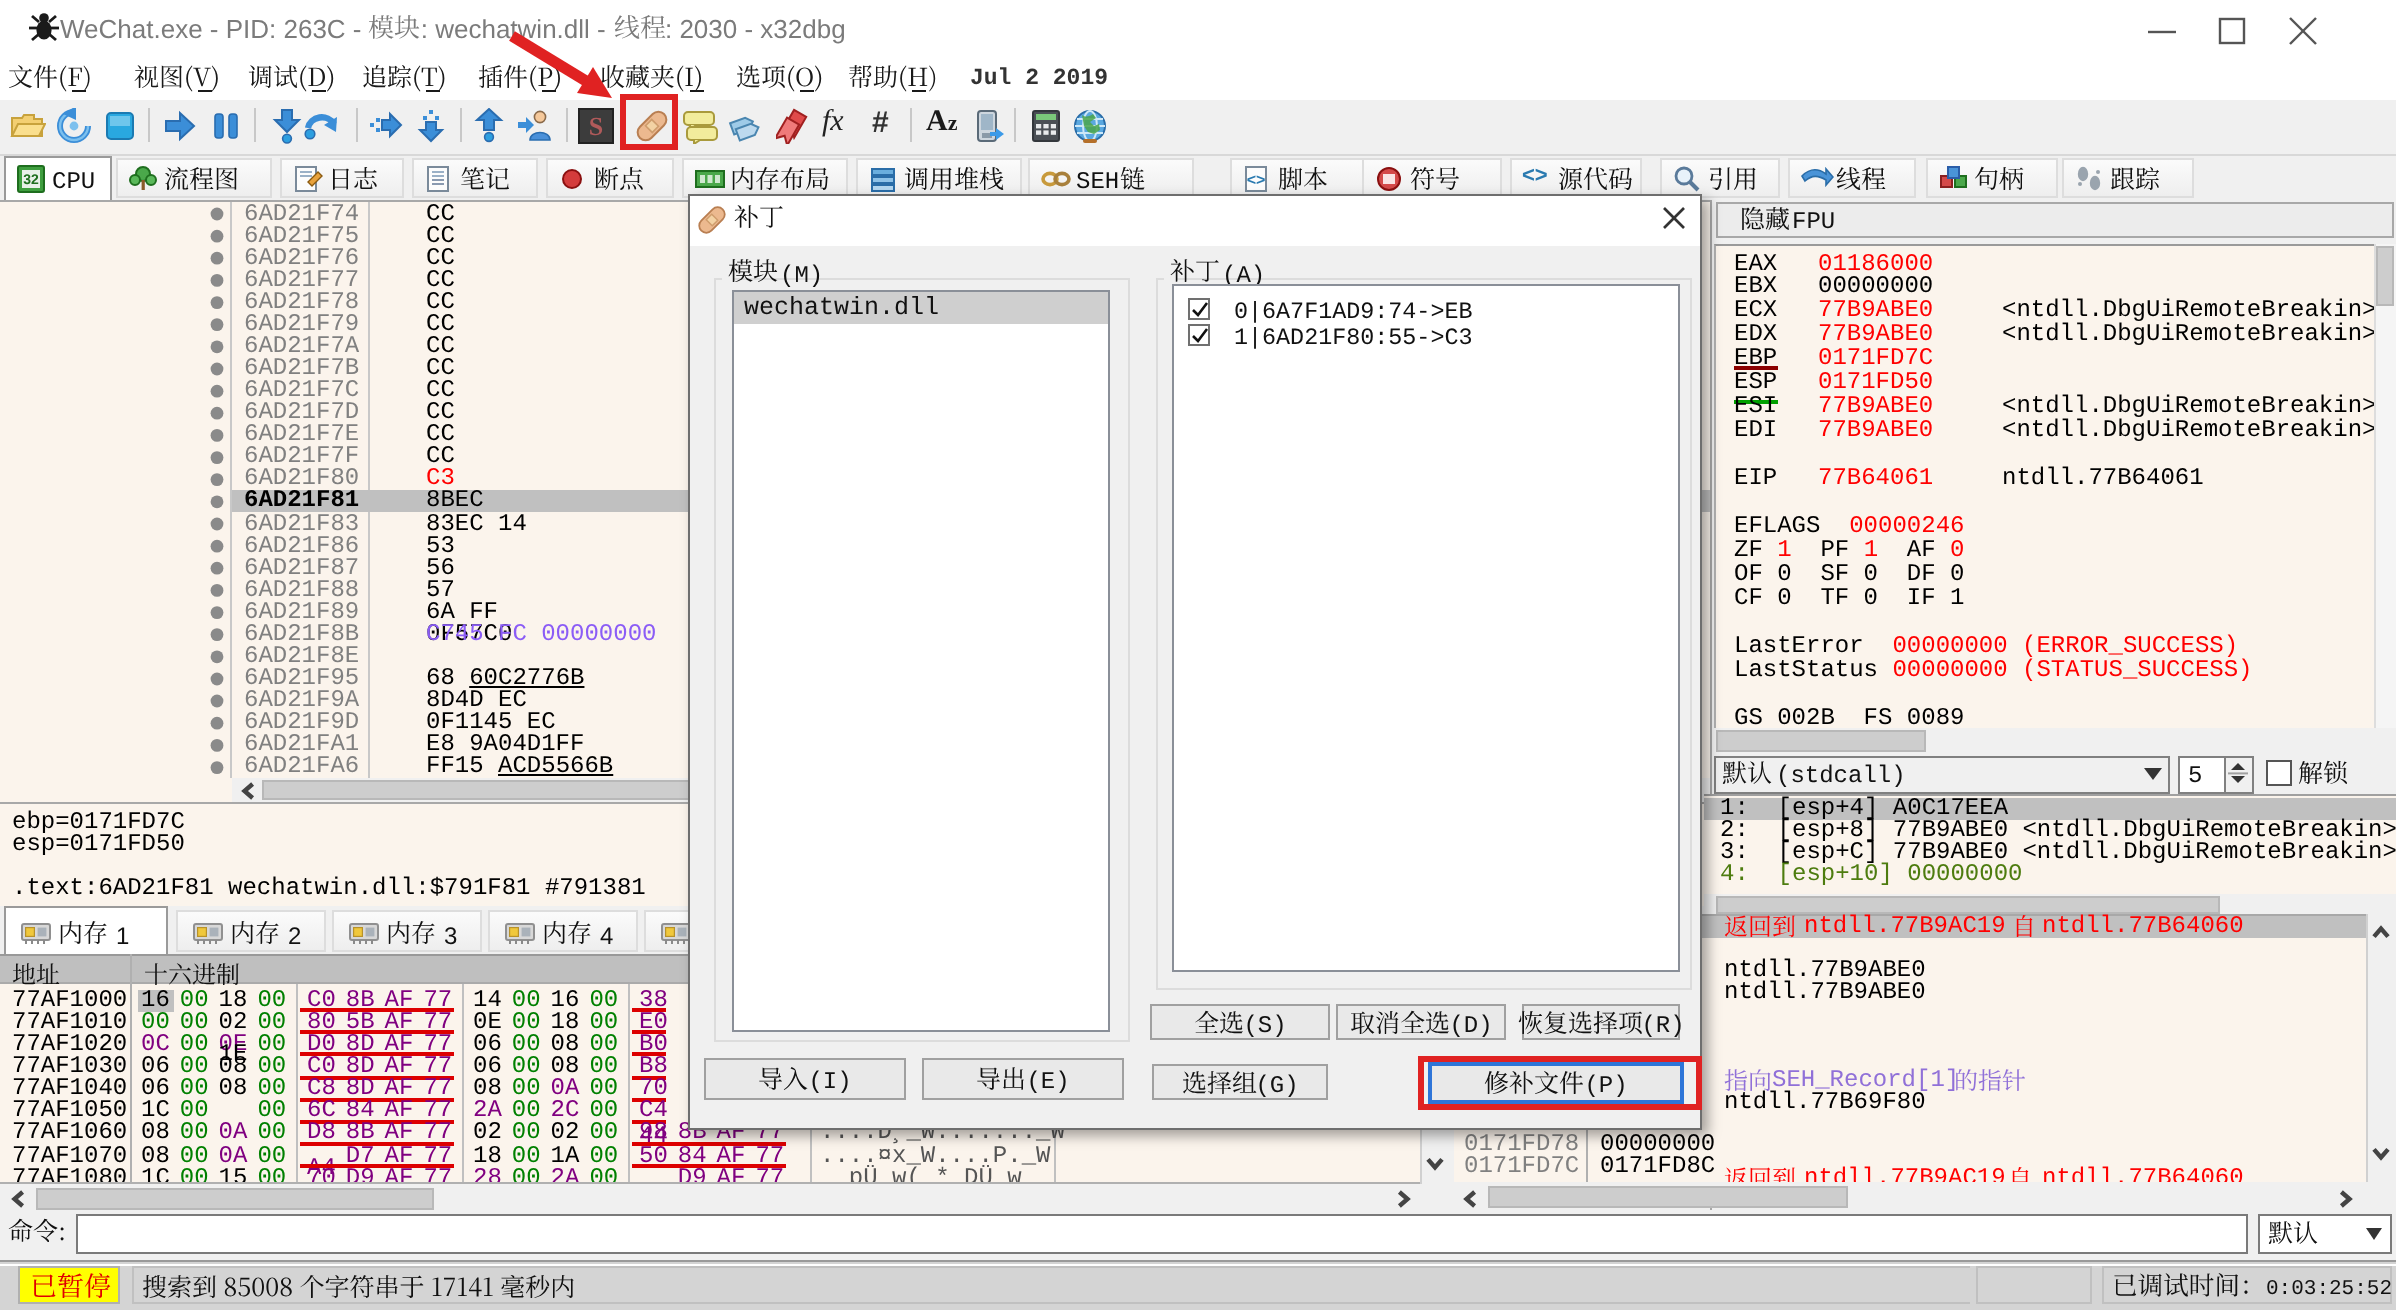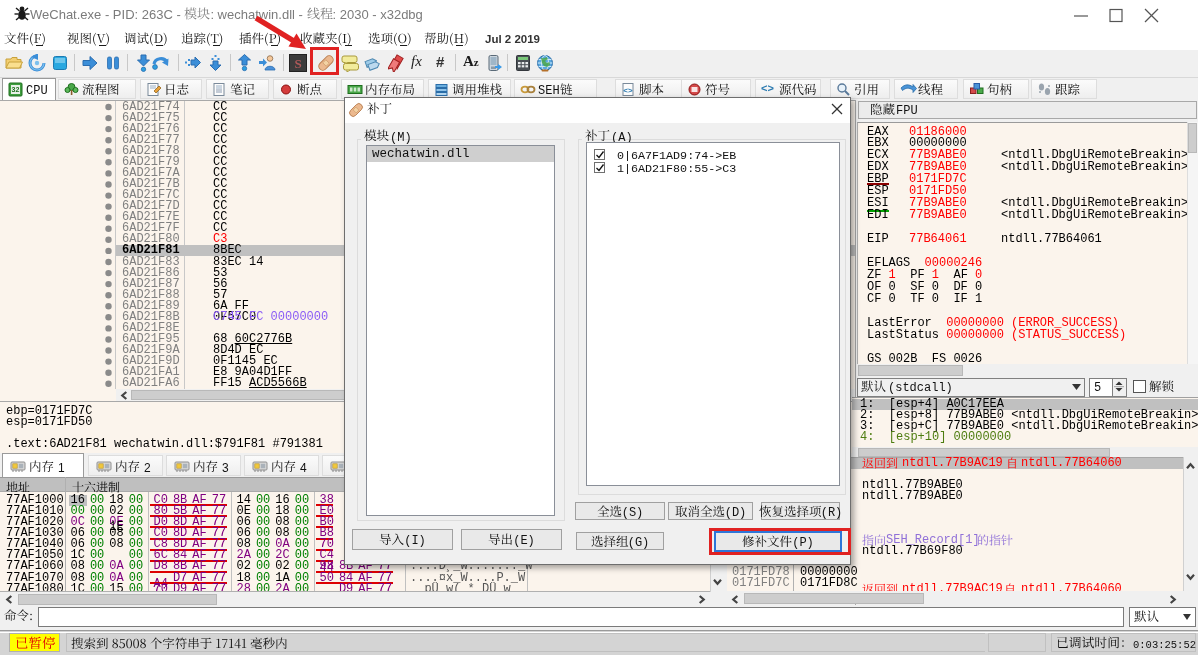--- a/index.html
+++ b/index.html
@@ -62,21 +62,21 @@
     <path transform="translate(0,11.0)" d="M5.8 -4.4V-3.3H3.2L2.3 -3.7V0.5H2.4C2.8 0.5 3.1 0.3 3.1 0.3V-3H5.8V1H6C6.3 1 6.6 0.8 6.6 0.7V-3H9.3V-0.7C9.3 -0.5 9.3 -0.4 9.1 -0.4C8.9 -0.4 7.8 -0.5 7.8 -0.5V-0.3C8.3 -0.3 8.6 -0.2 8.7 -0C8.9 0.1 8.9 0.3 9 0.5C10 0.4 10.2 0 10.2 -0.6V-2.8C10.4 -2.8 10.6 -2.9 10.7 -3.1L9.6 -3.9L9.2 -3.3H6.6V-4C6.9 -4 7 -4.1 7 -4.3ZM3.4 -10.5V-9.3H0.7L0.8 -8.9H3.4V-7.8H1L1.1 -7.5H3.4V-7.3C3.4 -7 3.3 -6.6 3.3 -6.3H0.5L0.6 -6H3.2C2.9 -5.1 2.3 -4.3 1 -3.7L1.1 -3.5C2.9 -4.1 3.7 -5 4 -6H6.7C6.9 -6 7 -6 7 -6.2C6.6 -6.6 5.9 -7.1 5.9 -7.1L5.3 -6.3H4.1C4.1 -6.6 4.2 -7 4.2 -7.3V-7.5H6.2C6.4 -7.5 6.5 -7.5 6.6 -7.7C6.2 -8 5.6 -8.5 5.6 -8.5L5 -7.8H4.2V-8.9H6.6C6.8 -8.9 6.9 -9 7 -9.1C6.5 -9.5 5.9 -10 5.9 -10L5.3 -9.3H4.2V-10C4.5 -10.1 4.5 -10.2 4.6 -10.3ZM7.5 -10V-3.9H7.6C8 -3.9 8.3 -4.1 8.3 -4.1V-9.6H10.4C10.1 -8.9 9.7 -8.1 9.4 -7.6C10.4 -7 10.8 -6.5 10.8 -5.9C10.8 -5.6 10.7 -5.4 10.5 -5.4C10.4 -5.3 10.3 -5.3 10.1 -5.3C9.9 -5.3 9.4 -5.3 9.1 -5.3V-5.1C9.4 -5.1 9.7 -5 9.8 -4.9C9.9 -4.8 9.9 -4.6 9.9 -4.4C11.1 -4.5 11.6 -4.9 11.6 -5.7C11.6 -6.4 11 -7.1 9.7 -7.6C10.2 -8.1 10.9 -8.9 11.2 -9.4C11.5 -9.4 11.7 -9.4 11.8 -9.5L11 -10.4L10.5 -10H8.4L7.5 -10.3Z M20.2 -10.3C20.2 -9.2 20.2 -8.2 20.2 -7.2H18.1L18.2 -6.9H20.1C20 -3.7 19.4 -1.2 16.4 0.8L16.6 1C20.1 -0.9 20.8 -3.6 21 -6.9H23.2C23.1 -3.2 22.8 -0.7 22.4 -0.3C22.2 -0.2 22.1 -0.1 21.9 -0.1C21.6 -0.1 20.7 -0.2 20.1 -0.3L20.1 -0.1C20.6 0 21.2 0.2 21.4 0.3C21.5 0.4 21.6 0.7 21.6 0.9C22.1 0.9 22.6 0.7 23 0.4C23.6 -0.3 23.9 -2.8 24 -6.8C24.2 -6.8 24.4 -6.9 24.5 -7L23.5 -7.8L23.1 -7.2H21C21 -8.1 21 -8.9 21 -9.8C21.3 -9.9 21.4 -10 21.5 -10.2ZM14.7 -9.1H17V-6.9H14.7ZM12.8 -1.1 13.3 0C13.4 -0 13.5 -0.1 13.6 -0.3C15.9 -1 17.6 -1.6 18.9 -2.1L18.8 -2.3L17.7 -2V-8.9C18 -9 18.2 -9.1 18.3 -9.2L17.3 -10L16.8 -9.5H14.9L14 -9.9V-1.3ZM14.7 -6.6H17V-4.4H14.7ZM14.7 -4H17V-1.9L14.7 -1.4Z M27 -3.8C27 -6.1 27.5 -7.8 29.2 -10L28.9 -10.2C27.1 -8.3 26.1 -6.3 26.1 -3.8C26.1 -1.3 27.1 0.7 28.9 2.7L29.2 2.5C27.6 0.2 27 -1.5 27 -3.8Z M35.9 -8.7 37.1 -8.6C37.2 -7.4 37.2 -6.2 37.2 -4.9H32.6C32.6 -6.2 32.6 -7.4 32.6 -8.6L33.9 -8.7V-9.1H30.2V-8.7L31.5 -8.6C31.5 -7.4 31.5 -6.1 31.5 -4.9V-4.2C31.5 -3 31.5 -1.7 31.5 -0.5L30.2 -0.4V0H33.9V-0.4L32.6 -0.5C32.6 -1.7 32.6 -3 32.6 -4.5H37.2C37.2 -3 37.2 -1.7 37.1 -0.5L35.9 -0.4V0H39.6V-0.4L38.3 -0.5C38.2 -1.7 38.2 -3 38.2 -4.2V-4.9C38.2 -6.2 38.2 -7.4 38.3 -8.6L39.6 -8.7V-9.1H35.9Z M42.8 -3.8C42.8 -1.5 42.3 0.2 40.6 2.5L40.8 2.7C42.7 0.8 43.6 -1.3 43.6 -3.8C43.6 -6.3 42.7 -8.3 40.8 -10.2L40.6 -10C42.2 -7.8 42.8 -6.1 42.8 -3.8Z" fill="#1a1a1a"></path>
   </svg>
 <div class="a" style="left:35.5px;top:44.5px;width:7px;height:1px;background:#1a1a1a"></div>
 <div class="a" style="left:98.5px;top:44.5px;width:7px;height:1px;background:#1a1a1a"></div>
 <div class="a" style="left:155.5px;top:44.5px;width:7px;height:1px;background:#1a1a1a"></div>
 <div class="a" style="left:212.5px;top:44.5px;width:7px;height:1px;background:#1a1a1a"></div>
 <div class="a" style="left:270.5px;top:44.5px;width:7px;height:1px;background:#1a1a1a"></div>
 <div class="a" style="left:344.5px;top:44.5px;width:7px;height:1px;background:#1a1a1a"></div>
 <div class="a" style="left:399.5px;top:44.5px;width:7px;height:1px;background:#1a1a1a"></div>
 <div class="a" style="left:455.5px;top:44.5px;width:7px;height:1px;background:#1a1a1a"></div>
-<div class="a" style="left:485px;top:33px;font-family:Liberation Sans, sans-serif;font-size:11.5px;font-weight:bold;color:#333">Jul 2 2019</div>
+<div class="a" style="left:485px;top:33px;font-family:Liberation Mono, monospace;font-size:11.5px;font-weight:bold;color:#333">Jul 2 2019</div>
 <style>#mk1,#mk2{display:inline-block;width:26px}</style>
 <div class="a" style="left:0;top:50px;width:1198px;height:28px;background:#f0f0f0;border-bottom:1px solid #d8d8d8"></div>
 <div class="a" style="left:74px;top:54px;width:1px;height:17px;background:#c8c8c8"></div>
 <div class="a" style="left:127px;top:54px;width:1px;height:17px;background:#c8c8c8"></div>
 <div class="a" style="left:178px;top:54px;width:1px;height:17px;background:#c8c8c8"></div>
 <div class="a" style="left:230px;top:54px;width:1px;height:17px;background:#c8c8c8"></div>
 <div class="a" style="left:283px;top:54px;width:1px;height:17px;background:#c8c8c8"></div>
 <div class="a" style="left:455px;top:54px;width:1px;height:17px;background:#c8c8c8"></div>
 <div class="a" style="left:507px;top:54px;width:1px;height:17px;background:#c8c8c8"></div>
 <svg class="a" style="left:5px;top:54px" width="18" height="18" viewBox="0 0 18 18">
@@ -693,38 +693,38 @@
 <div class="a mono" style="left:867px;top:138.4px;color:#000">EBX</div>
 <div class="a mono" style="left:909px;top:138.4px;color:#000">00000000</div>
 <div class="a mono" style="left:867px;top:150.4px;color:#000">ECX</div>
 <div class="a mono" style="left:909px;top:150.4px;color:#f00">77B9ABE0</div>
 <div class="a mono" style="left:1001px;top:150.4px;color:#000">&lt;ntdll.DbgUiRemoteBreakin&gt;</div>
 <div class="a mono" style="left:867px;top:162.3px;color:#000">EDX</div>
 <div class="a mono" style="left:909px;top:162.3px;color:#f00">77B9ABE0</div>
 <div class="a mono" style="left:1001px;top:162.3px;color:#000">&lt;ntdll.DbgUiRemoteBreakin&gt;</div>
 <div class="a mono" style="left:867px;top:174.3px;color:#000;border-bottom:2px solid #8b0000;height:11px">EBP</div>
 <div class="a mono" style="left:909px;top:174.3px;color:#f00">0171FD7C</div>
-<div class="a mono" style="left:867px;top:186.2px;color:#000;border-bottom:2px solid #00a000;height:26px">ESP</div>
+<div class="a mono" style="left:867px;top:186.2px;color:#000;border-bottom:2px solid #00a000;height:16px">ESP</div>
 <div class="a mono" style="left:909px;top:186.2px;color:#f00">0171FD50</div>
 <div class="a mono" style="left:867px;top:198.2px;color:#000">ESI</div>
 <div class="a mono" style="left:909px;top:198.2px;color:#f00">77B9ABE0</div>
 <div class="a mono" style="left:1001px;top:198.2px;color:#000">&lt;ntdll.DbgUiRemoteBreakin&gt;</div>
 <div class="a mono" style="left:867px;top:210.1px;color:#000">EDI</div>
 <div class="a mono" style="left:909px;top:210.1px;color:#f00">77B9ABE0</div>
 <div class="a mono" style="left:1001px;top:210.1px;color:#000">&lt;ntdll.DbgUiRemoteBreakin&gt;</div>
 <div class="a mono" style="left:867px;top:234.1px;color:#000">EIP</div>
 <div class="a mono" style="left:909px;top:234.1px;color:#f00">77B64061</div>
 <div class="a mono" style="left:1001px;top:234.1px;color:#000">ntdll.77B64061</div>
 <div class="a mono" style="left:867px;top:257.9px;color:#000">EFLAGS  <span style="color:#f00">00000246</span></div>
 <div class="a mono" style="left:867px;top:269.9px;color:#000">ZF <span style="color:#f00">1</span>  PF <span style="color:#f00">1</span>  AF <span style="color:#f00">0</span></div>
 <div class="a mono" style="left:867px;top:281.9px;color:#000">OF 0  SF 0  DF 0</div>
 <div class="a mono" style="left:867px;top:293.8px;color:#000">CF 0  TF 0  IF 1</div>
 <div class="a mono" style="left:867px;top:317.7px;color:#000">LastError  <span style="color:#f00">00000000 (ERROR_SUCCESS)</span></div>
 <div class="a mono" style="left:867px;top:329.6px;color:#000">LastStatus <span style="color:#f00">00000000 (STATUS_SUCCESS)</span></div>
-<div class="a mono" style="left:867px;top:353.5px;color:#000">GS 002B  FS 0026</div>
+<div class="a mono" style="left:867px;top:353.5px;color:#000">GS 002B  FS 0089</div>
 <div class="a" style="left:1187px;top:122px;width:11px;height:242px;background:#f5f5f5;border-left:1px solid #ddd"></div>
 <div class="a thumb" style="left:1188px;top:123px;width:9px;height:30px"></div>
 <div class="a sb" style="left:857px;top:364px;width:341px;height:13px"></div>
 <div class="a thumb" style="left:858px;top:365px;width:105px;height:11px"></div>
 <div class="a" style="left:857px;top:376px;width:341px;height:21px;background:#f0f0f0"></div>
 <div class="a" style="left:857px;top:377.5px;width:228px;height:19px;background:#f0f0f0;border:1px solid #808080"></div>
 <svg style="position:absolute;left:861px;top:379.5px;overflow:visible" width="27" height="15">
     <path transform="translate(0,11.0)" d="M3.9 -2.1 3.7 -2C4 -1.5 4.3 -0.8 4.3 -0.2C4.9 0.4 5.7 -0.9 3.9 -2.1ZM5.1 -2.4 5 -2.3C5.3 -2 5.6 -1.4 5.7 -0.9C6.3 -0.4 7 -1.7 5.1 -2.4ZM2.7 -1.8 2.5 -1.8C2.6 -1.2 2.7 -0.3 2.6 0.4C3.1 1.1 4.1 -0.3 2.7 -1.8ZM1.6 -1.6 1.4 -1.7C1.4 -1 1 -0.2 0.7 0.1C0.5 0.3 0.3 0.6 0.5 0.8C0.7 1.1 1.1 1 1.3 0.7C1.7 0.4 1.9 -0.5 1.6 -1.6ZM2.1 -8.8 1.9 -8.8C2.1 -8.2 2.4 -7.4 2.4 -6.8C2.9 -6.3 3.5 -7.4 2.1 -8.8ZM9.7 -9.7 9.5 -9.7C9.9 -9.2 10.4 -8.4 10.5 -7.8C11.3 -7.2 12 -8.7 9.7 -9.7ZM5.4 -8.5 4.5 -8.8C4.5 -8.3 4.3 -7.3 4.1 -6.7L4.2 -6.7C4.6 -7.2 4.9 -7.9 5.1 -8.3C5.2 -8.2 5.3 -8.3 5.4 -8.3V-6.1H3.9V-9.4H5.4ZM1.7 -5.4V-5.8H3.2V-4.5H0.9L1 -4.2H3.2V-3C2 -2.9 1.1 -2.8 0.5 -2.8L0.9 -1.8C1 -1.8 1.1 -1.9 1.2 -2.1C3.5 -2.5 5.3 -2.9 6.6 -3.1L6.5 -3.3L3.9 -3.1V-4.2H6.1C6.2 -4.2 6.4 -4.2 6.4 -4.4C6.1 -4.7 5.5 -5.2 5.5 -5.2L5 -4.5H3.9V-5.8H5.4V-5.4H5.5C5.7 -5.4 6.1 -5.5 6.1 -5.6V-9.3C6.3 -9.3 6.5 -9.4 6.6 -9.5L5.7 -10.2L5.2 -9.8H1.8L1.1 -10.1V-5.2H1.2C1.5 -5.2 1.7 -5.3 1.7 -5.4ZM3.2 -6.1H1.7V-9.4H3.2ZM11 -7.2 10.5 -6.6H9C9 -7.6 9 -8.7 9 -9.9C9.3 -9.9 9.4 -10 9.5 -10.2L8.2 -10.4C8.2 -8.9 8.2 -7.7 8.2 -6.6H6.3L6.4 -6.2H8.1C8 -3.1 7.3 -0.9 5.1 0.8L5.3 1C8 -0.7 8.7 -2.8 8.9 -6.1C9.2 -3 9.8 -0.7 11.3 0.8C11.5 0.5 11.8 0.3 12.1 0.3L12.2 0.2C10.5 -1.1 9.5 -3.4 9.2 -6.2H11.7C11.8 -6.2 11.9 -6.3 12 -6.4C11.6 -6.8 11 -7.2 11 -7.2Z M14.2 -10.4 14.1 -10.3C14.6 -9.8 15.3 -8.9 15.5 -8.2C16.4 -7.6 17 -9.4 14.2 -10.4ZM15.5 -6.6C15.8 -6.7 15.9 -6.8 16 -6.9L15.2 -7.6L14.8 -7.1H13L13.1 -6.7H14.7V-1.3C14.7 -1.1 14.7 -1 14.3 -0.8L14.8 0.2C14.9 0.2 15.1 0.1 15.2 -0.2C16.2 -1.3 17.1 -2.5 17.6 -3.1L17.5 -3.2C16.8 -2.6 16.1 -2 15.5 -1.6ZM20.5 -9.8C20.8 -9.9 20.9 -10 21 -10.2L19.7 -10.3C19.7 -6.1 19.8 -2.1 15.8 0.8L15.9 1C19.2 -1 20.1 -3.7 20.4 -6.5C20.7 -3.6 21.6 -0.8 23.8 0.9C23.9 0.5 24.2 0.3 24.6 0.2L24.6 0.1C21.7 -1.9 20.8 -4.9 20.5 -8.3Z" fill="#111"></path>
   </svg>
 <div class="a m12" style="left:888px;top:381px;color:#111">(stdcall)</div>

